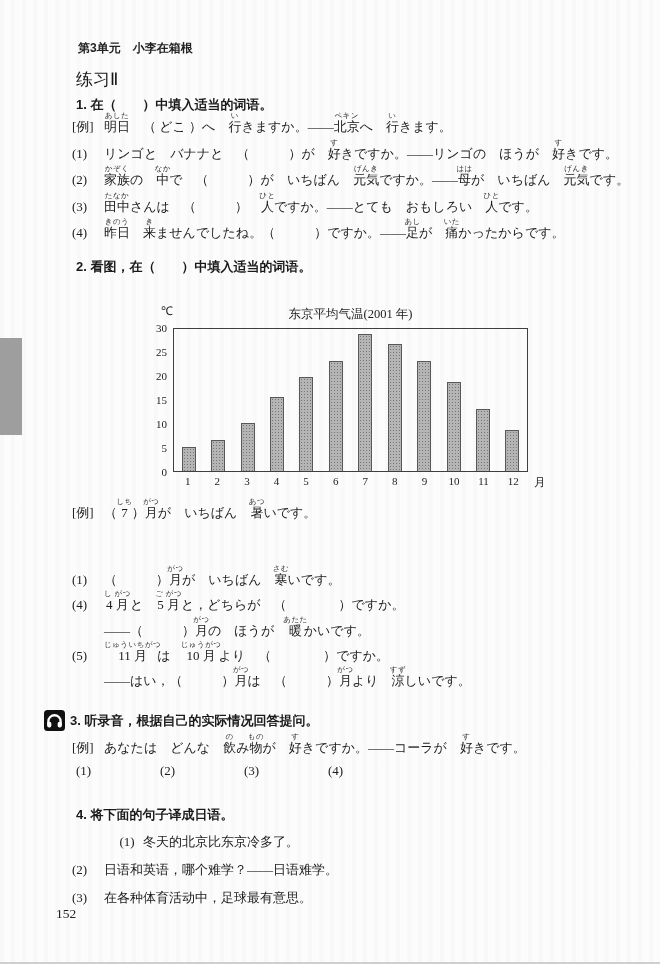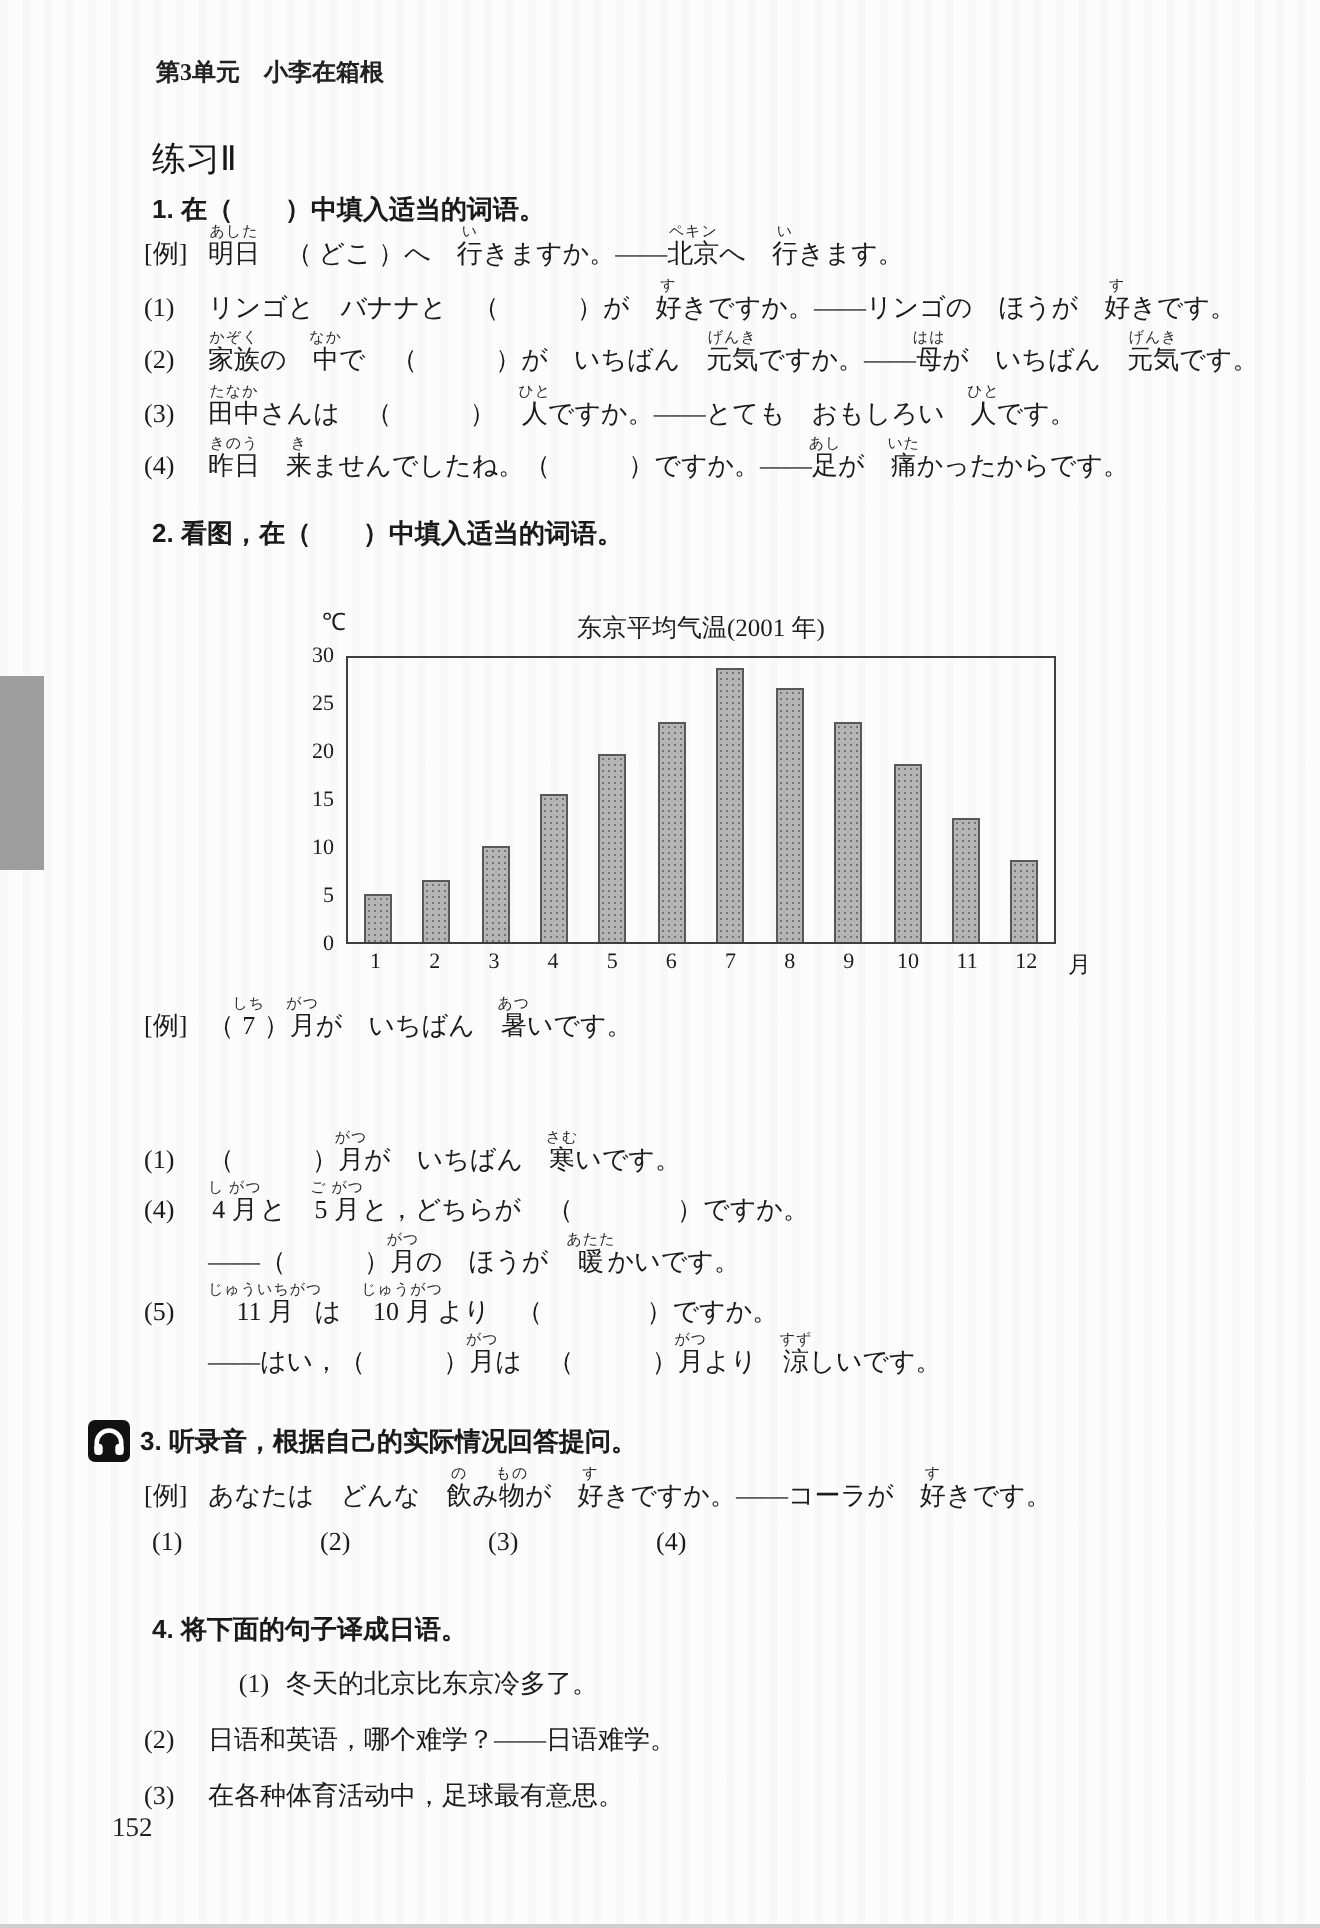--- a/index.html
+++ b/index.html
@@ -13,22 +13,22 @@
     position:relative; width:660px; height:964px; overflow:hidden;
     background-color:#fcfcfc;
     background-image: repeating-linear-gradient(90deg,
       rgba(0,0,0,0.016) 0px, rgba(0,0,0,0.016) 4px,
       rgba(0,0,0,0) 4px, rgba(0,0,0,0) 11px);
   }
   .bottom-edge { position:absolute; left:0; right:0; bottom:0; height:2px; background:#cfcfcf; }
   .side-tab { position:absolute; left:0; top:338px; width:22px; height:97px; background:#9e9e9e; }
 
   .unit-header {
-    position:absolute; left:78px; top:28px;
-    font-family:Liberation Serif, serif; font-weight:bold; font-size:12px; color:#222;
+    position:absolute; left:78px; top:40px;
+    font-family:Liberation Sans, sans-serif; font-weight:bold; font-size:12px; color:#222;
   }
   .section-title {
     position:absolute; left:76px; top:68px;
     font-family:"Liberation Sans", sans-serif; font-weight:normal; font-size:17px; color:#161616;
   }
   .ex-heading {
     position:absolute; left:76px;
     font-family:"Liberation Sans", sans-serif; font-weight:bold; font-size:13px; color:#1a1a1a;
     white-space:nowrap;
   }

